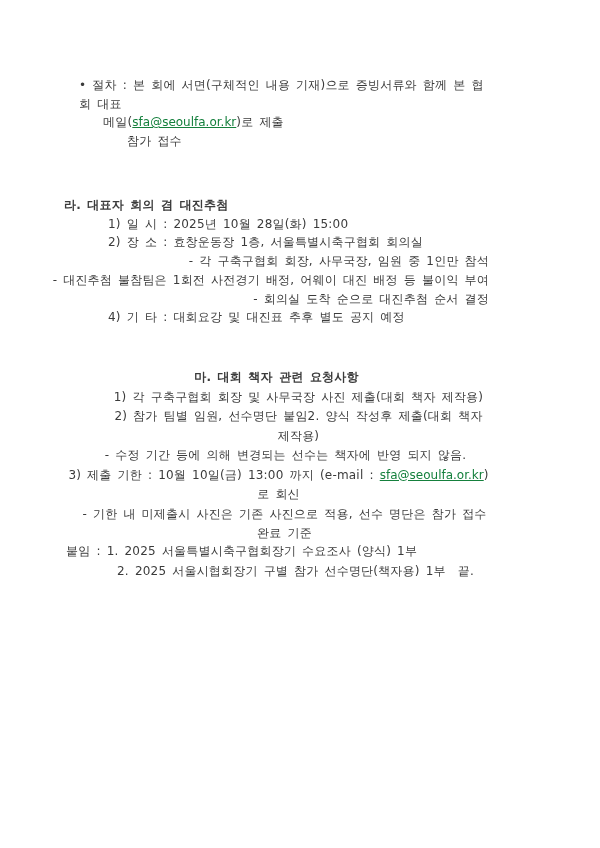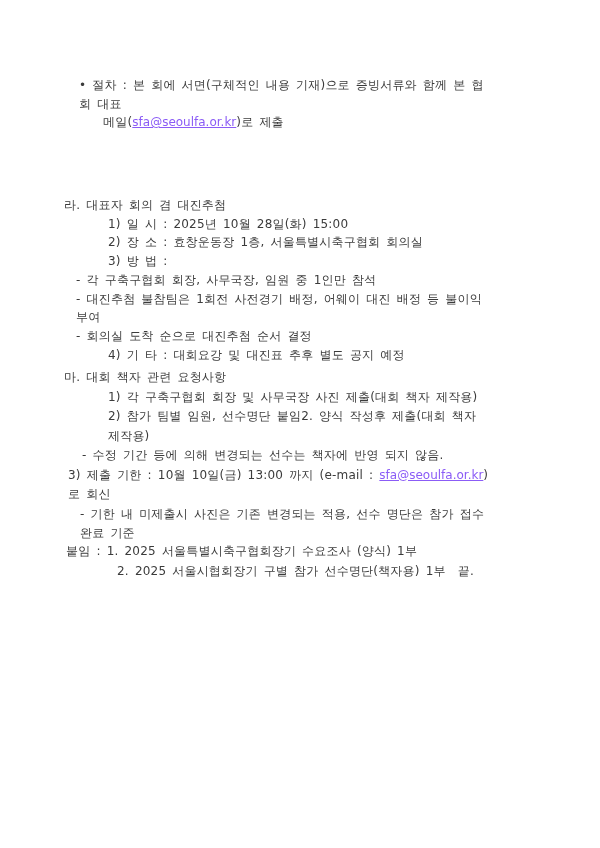--- a/index.html
+++ b/index.html
@@ -25,73 +25,73 @@
     right: 0;
   }
   .ln {
     white-space: pre-wrap;
   }
   #sec-procedure      { top: 76px;  }
   #sec-procedure .ln  { line-height: 18.6px; }
   #sec-ra             { top: 196px; }
   #sec-ra .ln         { line-height: 18.7px; }
   #sec-ma             { top: 368px; }
-  #sec-ma .ln         { line-height: 19.5px; }
+  #sec-ma .ln         { line-height: 19.5px; text-align: center; }
   #sec-attach         { top: 541px; }
   #sec-attach .ln     { line-height: 20px; }
   a.email-link {
-    color: #8b5cf6;
+    color: #15803d;
     text-decoration: underline;
     cursor: pointer;
     letter-spacing: 0;
     word-spacing: 0;
   }
   
-  .in64  { margin-left: 64px; }
+  .in64  { margin-left: 64px; font-weight: bold; }
   .in66  { margin-left: 66px; }
   .in68  { margin-left: 68px; }
   .in70  { margin-left: 108px; }
   .in72  { margin-left: 72px; }
-  .in76  { margin-left: 76px; }
+  .in76  { margin-left: 36px; text-align: right; }
   .in79  { margin-left: 79px; }
   .in80  { margin-left: 80px; }
   .in82  { margin-left: 82px; }
   .in92  { margin-left: 92px; }
   .in103 { margin-left: 103px; }
   .in102 { margin-left: 102px; text-align: center; }
   .in127 { margin-left: 127px; }
 </style>
 </head>
 <body>
 
 <div class="page">
 
   <div class="section" id="sec-procedure">
     <div class="ln in79">• 절차 : 본 회에 서면(구체적인 내용 기재)으로 증빙서류와 함께 본 협회 대표</div>
     <div class="ln in103"><span>메일(</span><a class="email-link">sfa@seoulfa.or.kr</a><span>)로 제출</span></div>
+    <div class="ln in127">참가 접수</div>
   </div>
 
   <div class="section" id="sec-ra">
     <div class="ln in64">라. 대표자 회의 겸 대진추첨</div>
     <div class="ln in70">1) 일 시 : 2025년 10월 28일(화) 15:00</div>
     <div class="ln in70">2) 장 소 : 효창운동장 1층, 서울특별시축구협회 회의실</div>
-    <div class="ln in70">3) 방 법 :</div>
     <div class="ln in76">- 각 구축구협회 회장, 사무국장, 임원 중 1인만 참석</div>
     <div class="ln in76">- 대진추첨 불참팀은 1회전 사전경기 배정, 어웨이 대진 배정 등 불이익 부여</div>
     <div class="ln in76">- 회의실 도착 순으로 대진추첨 순서 결정</div>
     <div class="ln in70">4) 기 타 : 대회요강 및 대진표 추후 별도 공지 예정</div>
   </div>
 
   <div class="section" id="sec-ma">
     <div class="ln in64">마. 대회 책자 관련 요청사항</div>
     <div class="ln in70">1) 각 구축구협회 회장 및 사무국장 사진 제출(대회 책자 제작용)</div>
     <div class="ln in70">2) 참가 팀별 임원, 선수명단 붙임2. 양식 작성후 제출(대회 책자 제작용)</div>
     <div class="ln in82">- 수정 기간 등에 의해 변경되는 선수는 책자에 반영 되지 않음.</div>
     <div class="ln in68"><span>3) 제출 기한 : 10월 10일(금) 13:00 까지 (e-mail : </span><a class="email-link">sfa@seoulfa.or.kr</a><span>)로 회신</span></div>
-    <div class="ln in80">- 기한 내 미제출시 사진은 기존 변경되는 적용, 선수 명단은 참가 접수 완료 기준</div>
+    <div class="ln in80">- 기한 내 미제출시 사진은 기존 사진으로 적용, 선수 명단은 참가 접수 완료 기준</div>
   </div>
 
   <div class="section" id="sec-attach">
     <div class="ln in66">붙임 : 1. 2025 서울특별시축구협회장기 수요조사 (양식) 1부</div>
     <div class="ln in102">2. 2025 서울시협회장기 구별 참가 선수명단(책자용) 1부  끝.</div>
   </div>
 
 </div>
 
 </body></html>

